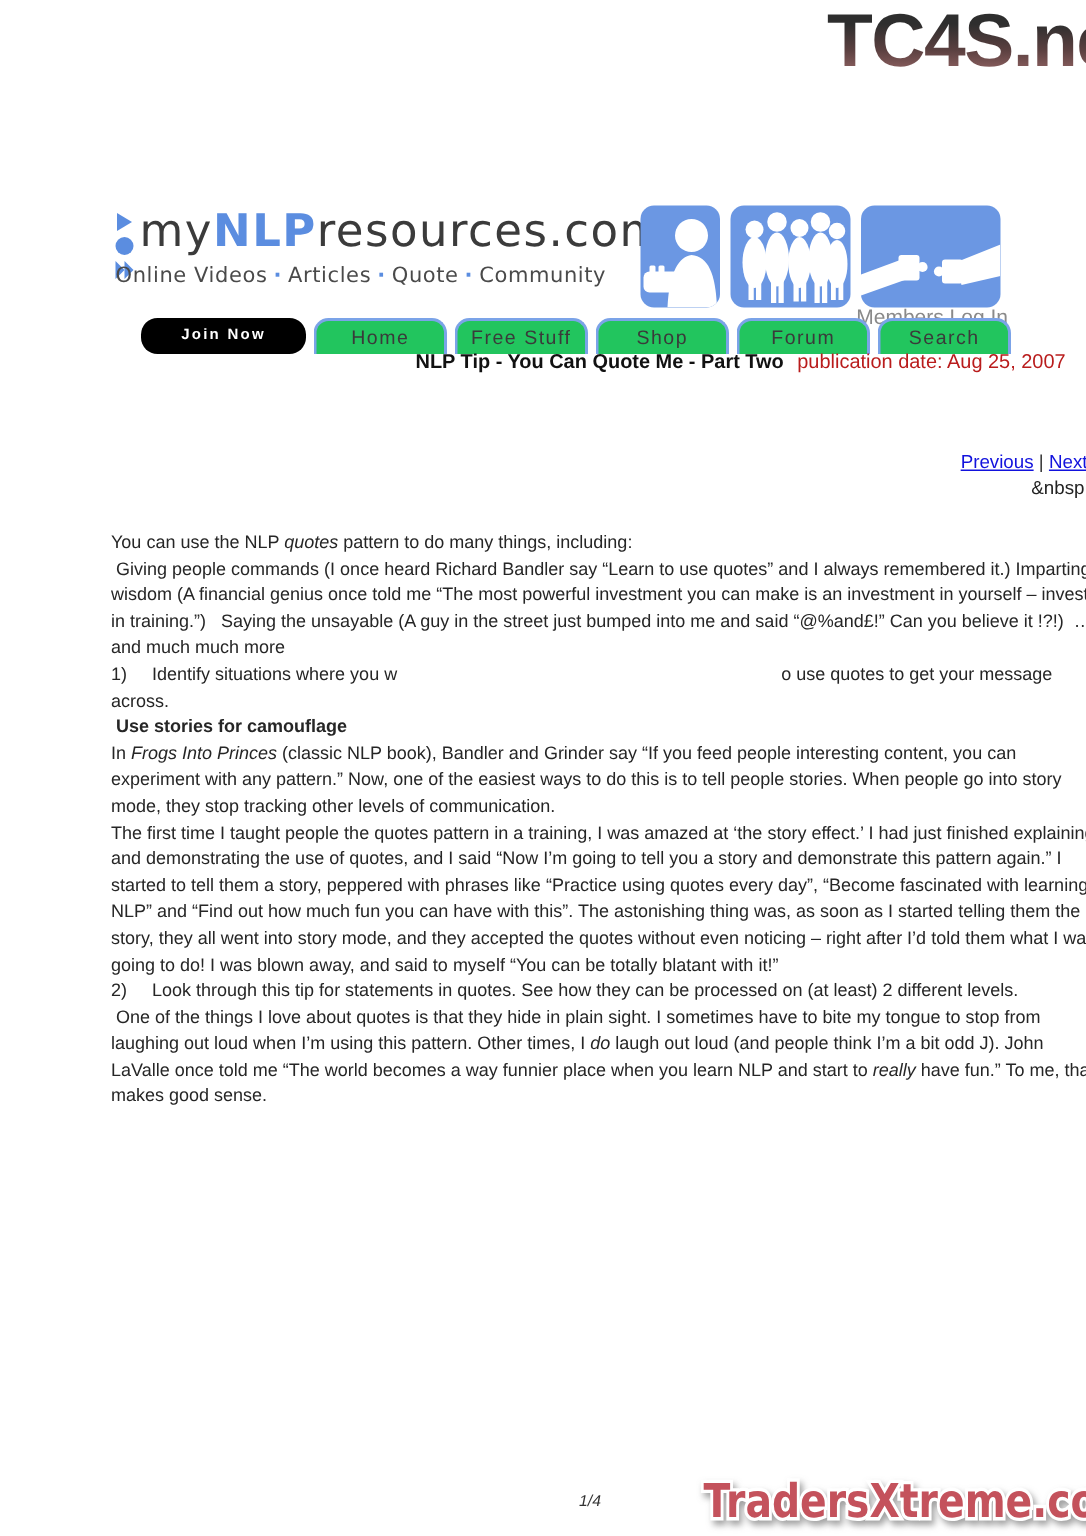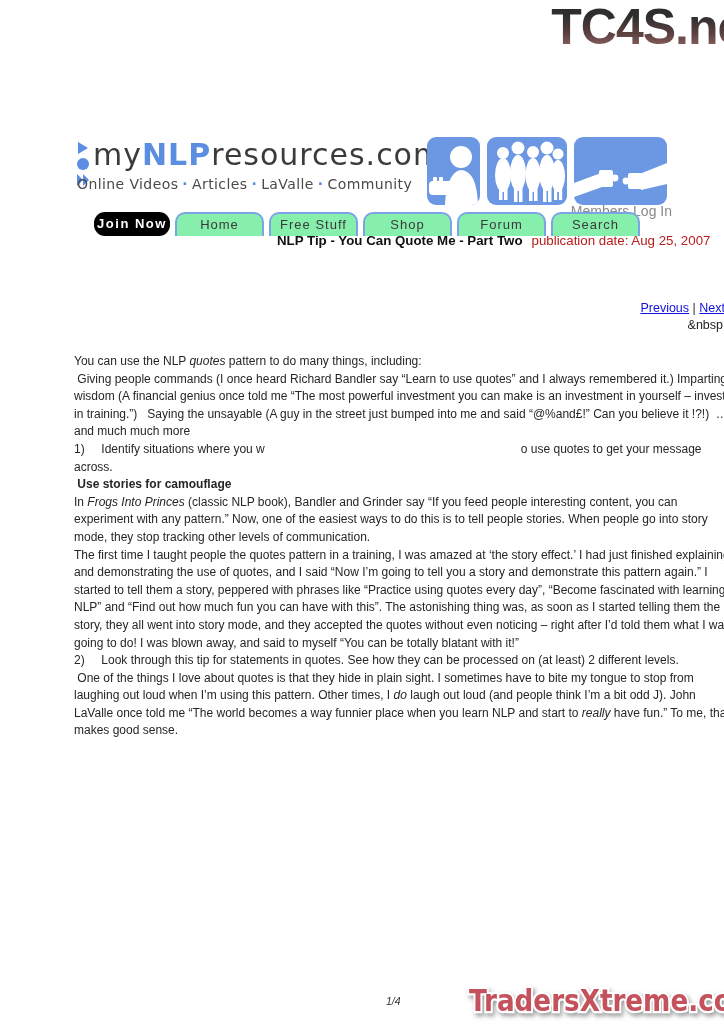--- a/index.html
+++ b/index.html
@@ -22,23 +22,23 @@
   .tagline .sep{color:#5b8de0;margin:0 4px;font-weight:bold;}
 
   
   .tiles{position:absolute;left:388px;top:137px;display:flex;gap:7px;}
   .tile{background:#6b97e3;border-radius:9px;height:68px;overflow:hidden;}
   .t1{width:53px;} .t2{width:80px;} .t3{width:93px;}
   .members{position:absolute;right:91px;top:203px;font-size:14px;color:#8a8a8a;}
 
   
   .nav{position:absolute;left:55px;top:212px;display:flex;gap:5px;}
-  .join{width:76px;height:24px;line-height:24px;background:#000;color:#fff;font-weight:bold;
-        font-size:13px;letter-spacing:1.5px;text-align:center;border-radius:11px;cursor:pointer;}
-  .tab{width:85px;height:22px;line-height:22px;background:#86efac;border:2px solid #7ba3e8;
+  .join{width:110px;height:24px;line-height:24px;background:#000;color:#fff;font-weight:bold;
+        font-size:10px;letter-spacing:1.5px;text-align:center;border-radius:11px;cursor:pointer;}
+  .tab{width:85px;height:22px;line-height:22px;background:#22c55e;border:2px solid #7ba3e8;
        border-bottom:none;border-radius:10px 10px 0 0;text-align:center;font-size:13px;
        color:#3a3a3a;letter-spacing:1px;cursor:pointer;}
 
   
   .title-line{position:absolute;left:238px;top:233px;font-size:13.3px;color:#111;white-space:nowrap;}
   .title-bold{font-weight:bold;}
   .pub-date{margin-left:9px;font-weight:normal;color:#b91c1c;}
 
   
   .links{position:absolute;top:301px;right:38px;font-size:12.5px;text-align:right;color:#333;}
@@ -75,21 +75,21 @@
       <polygon points="3,0 13,6 3,12" fill="#5b8de0"></polygon>
       <circle cx="8" cy="22" r="6" fill="#5b8de0"></circle>
       <polygon points="2,32 8,38 2,44" fill="#5b8de0"></polygon>
       <polygon points="8,32 14,38 8,44" fill="#5b8de0"></polygon>
     </svg>
   </div>
   <div class="logo-text">
     <span>my</span><span class="accent">NLP</span><span>resources.com</span>
   </div>
   <div class="tagline">
-    <span>Online Videos</span><span class="sep">·</span><span>Articles</span><span class="sep">·</span><span>LaValle</span><span class="sep">·</span><span>Community</span>
+    <span>Online Videos</span><span class="sep">·</span><span>Articles</span><span class="sep">·</span><span>Quote</span><span class="sep">·</span><span>Community</span>
   </div>
 
   <div class="tiles">
     <div class="tile t1">
       <svg width="53" height="68" viewBox="0 0 53 68">
         <circle cx="34" cy="20" r="11" fill="#fff"></circle>
         <path d="M18,68 C19,44 26,34 34,33 C45,34 50,45 51,68 Z" fill="#fff"></path>
         <rect x="6" y="40" width="4" height="6" rx="1" fill="#fff"></rect>
         <rect x="12" y="40" width="4" height="6" rx="1" fill="#fff"></rect>
         <rect x="2" y="44" width="28" height="14" rx="4" fill="#fff"></rect>

